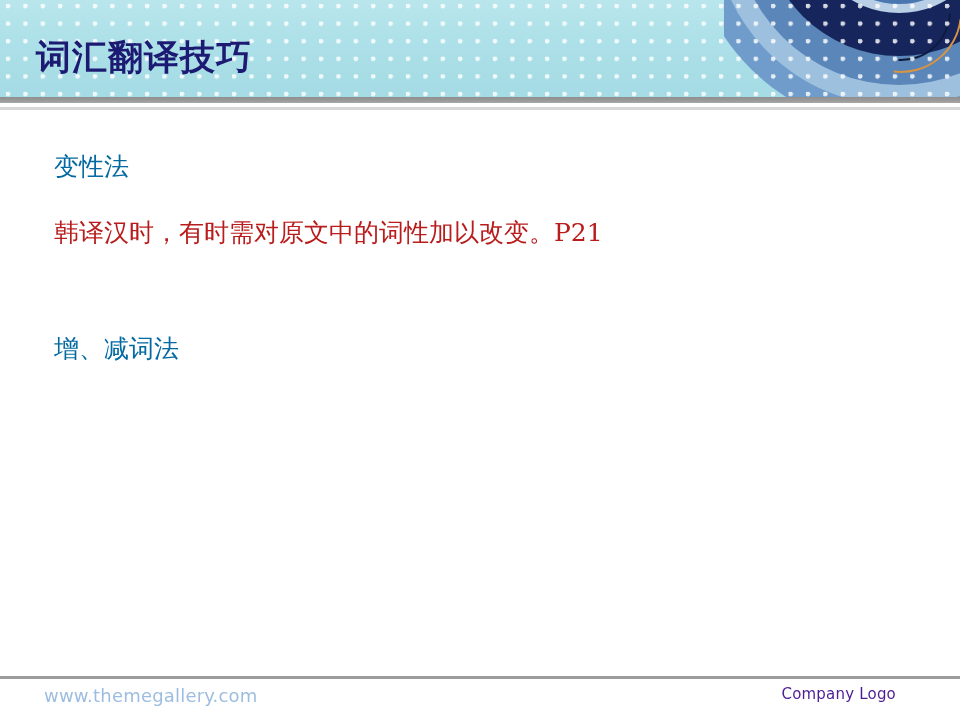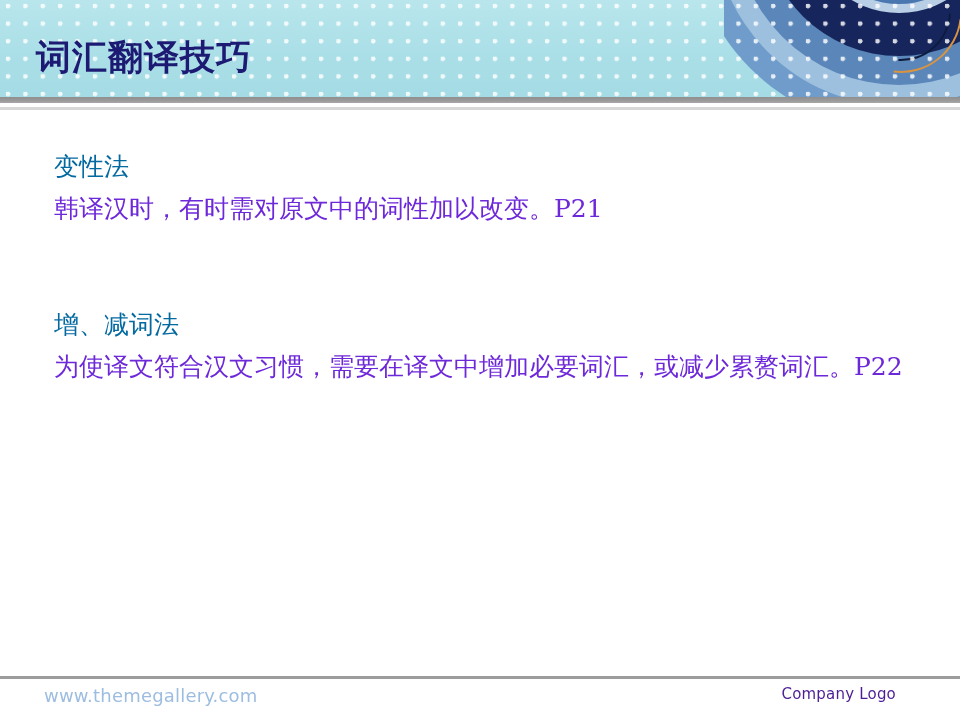--- a/index.html
+++ b/index.html
@@ -151,23 +151,24 @@
   }
   .block-heading {
     font-size: 25px;
     line-height: 42px;
     color: #0369a1;
     white-space: nowrap;
   }
   .block-body {
     font-size: 25px;
     line-height: 42px;
-    color: #6d28d9;
+    color: #b91c1c;
     width: 860px;
     text-indent: 0;
+    margin-top: 24px;
   }
   .block-body.indent-wrap {
     width: 845px;
     padding-left: 42px;
     text-indent: -42px;
   }
   .gap-1 { height: 48px; }
   .gap-2 { height: 46px; }
 
   
@@ -230,21 +231,20 @@
 
     <div class="block">
       <div class="block-heading">变性法</div>
       <div class="block-body">韩译汉时，有时需对原文中的词性加以改变。P21</div>
     </div>
 
     <div class="gap-1"></div>
 
     <div class="block">
       <div class="block-heading">增、减词法</div>
-      <div class="block-body indent-wrap">为使译文符合汉文习惯，需要在译文中增加必要词汇，或减少累赘词汇。P22</div>
     </div>
 
     <div class="gap-2"></div>
 
 
   </div>
 
   <div id="footer-rule"></div>
   <div id="footer-url">www.themegallery.com</div>
   <div id="footer-logo">Company Logo</div>

